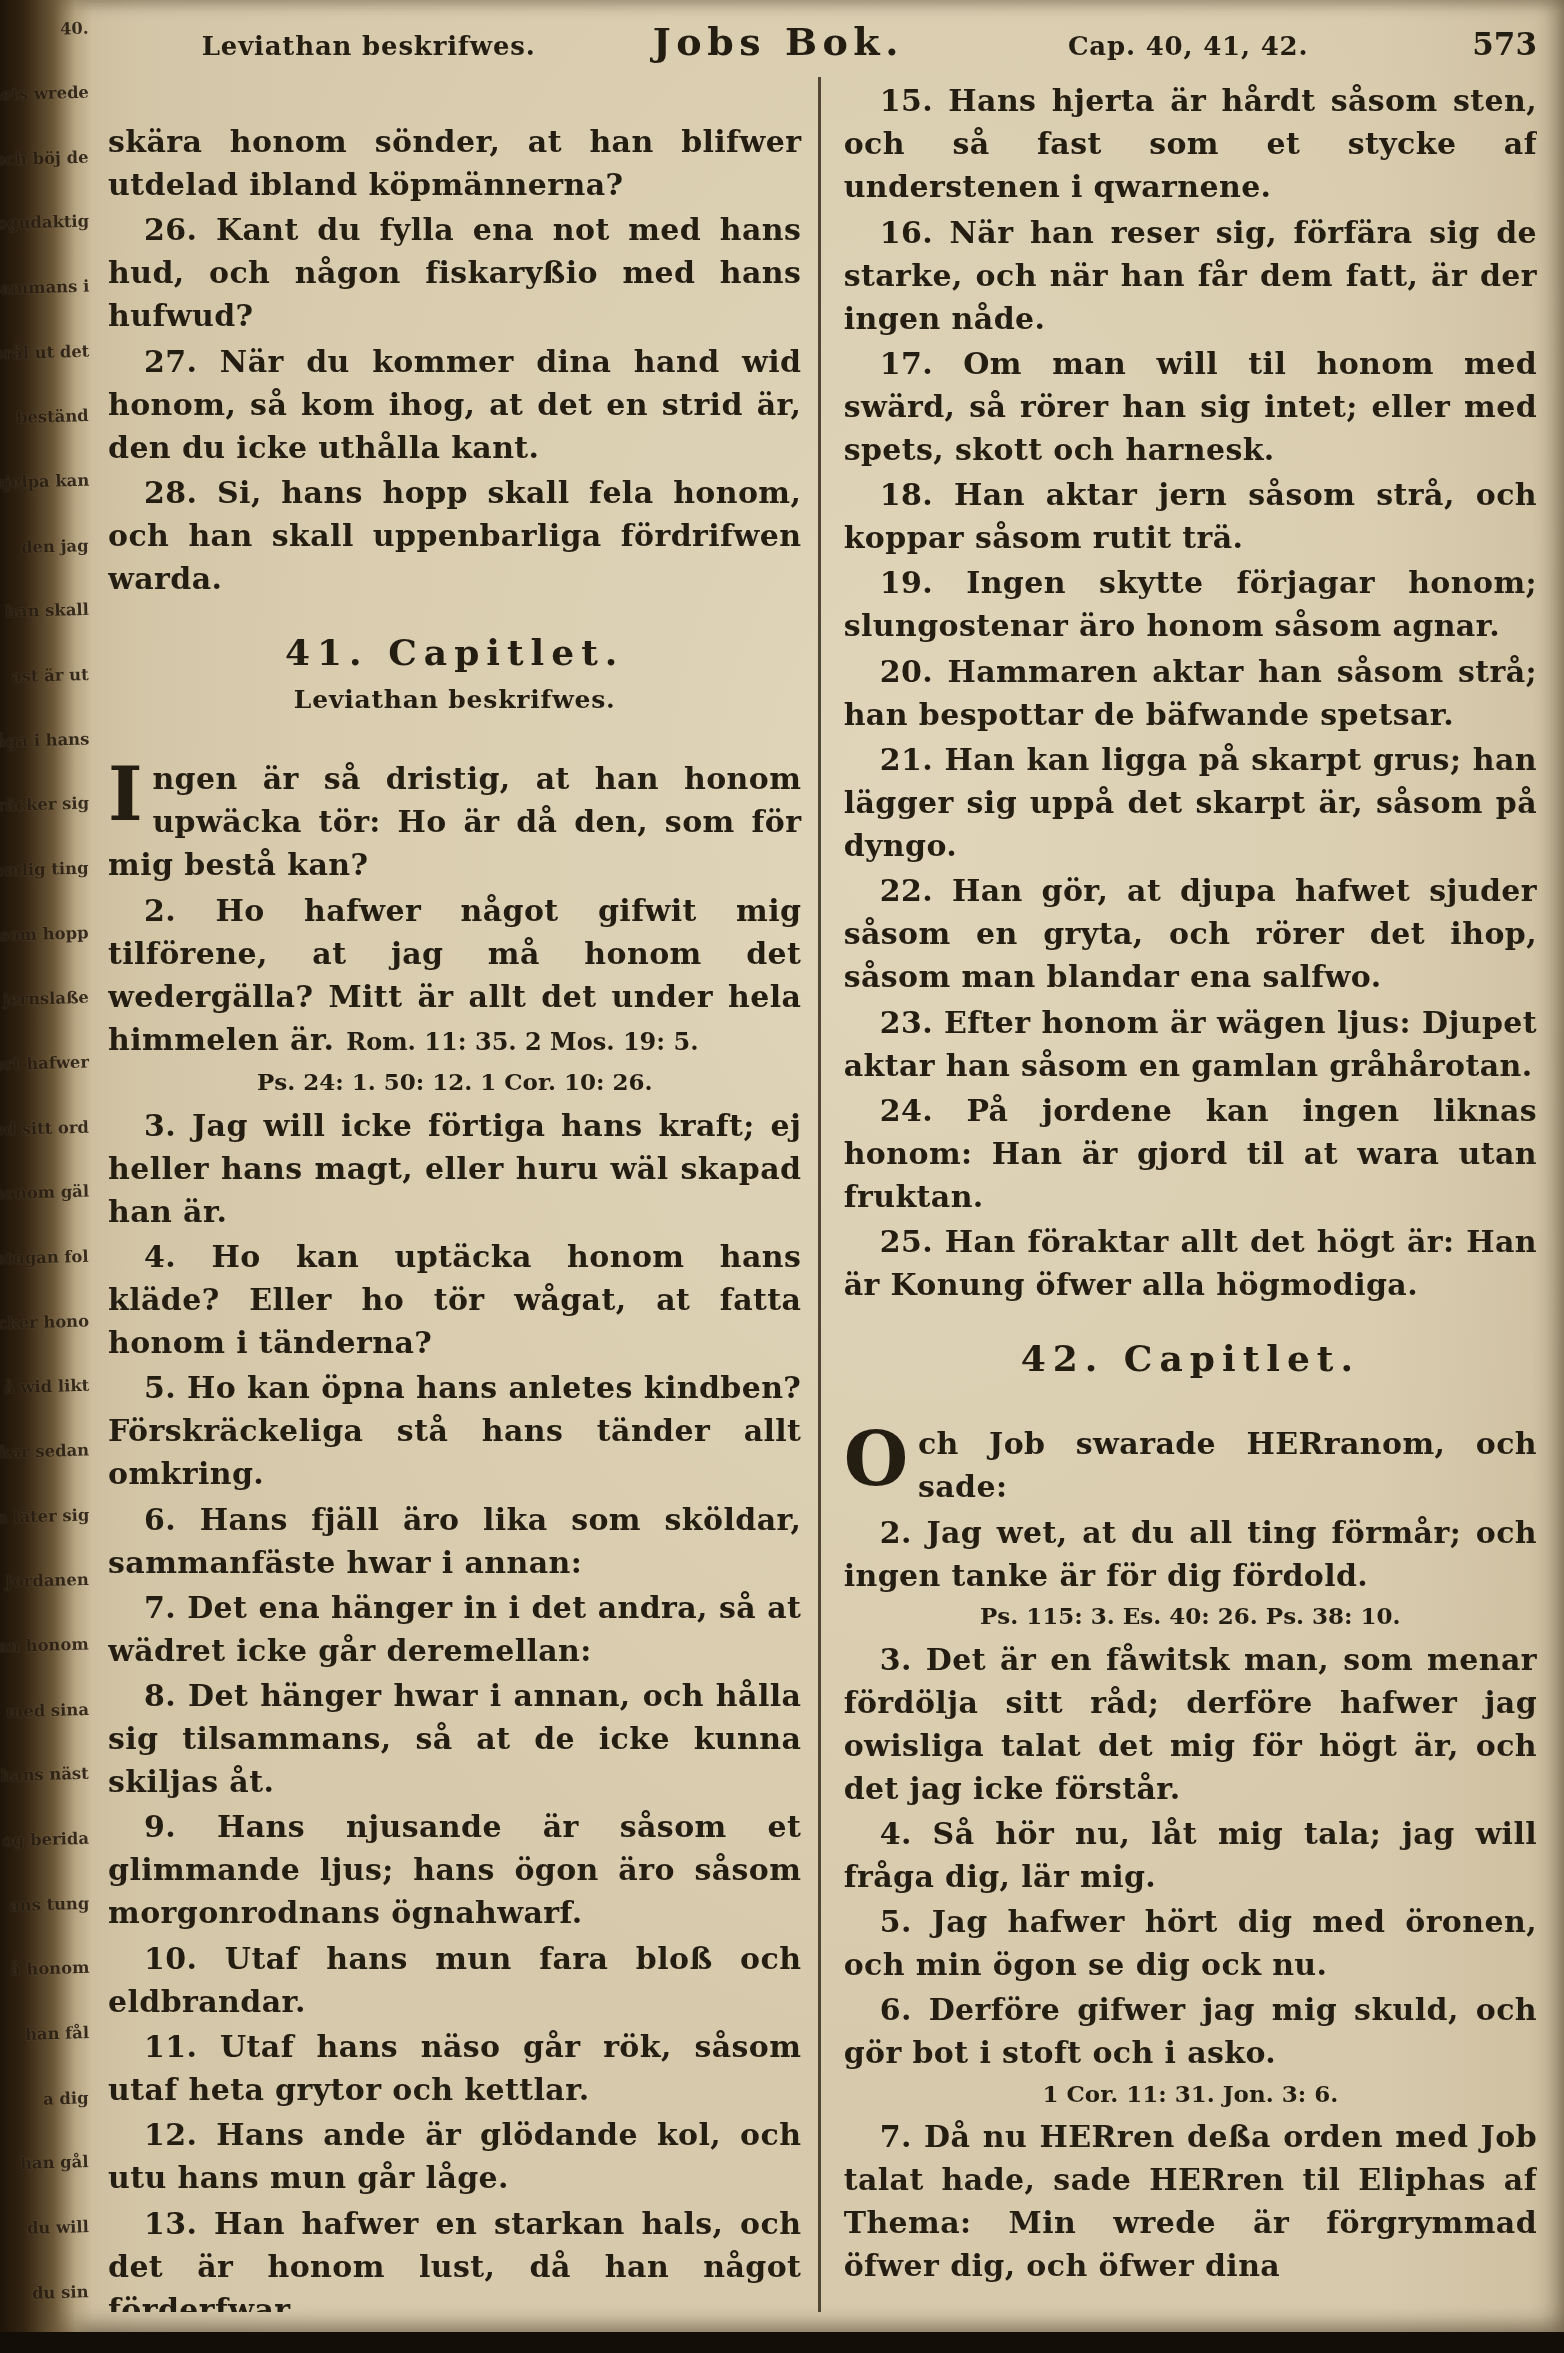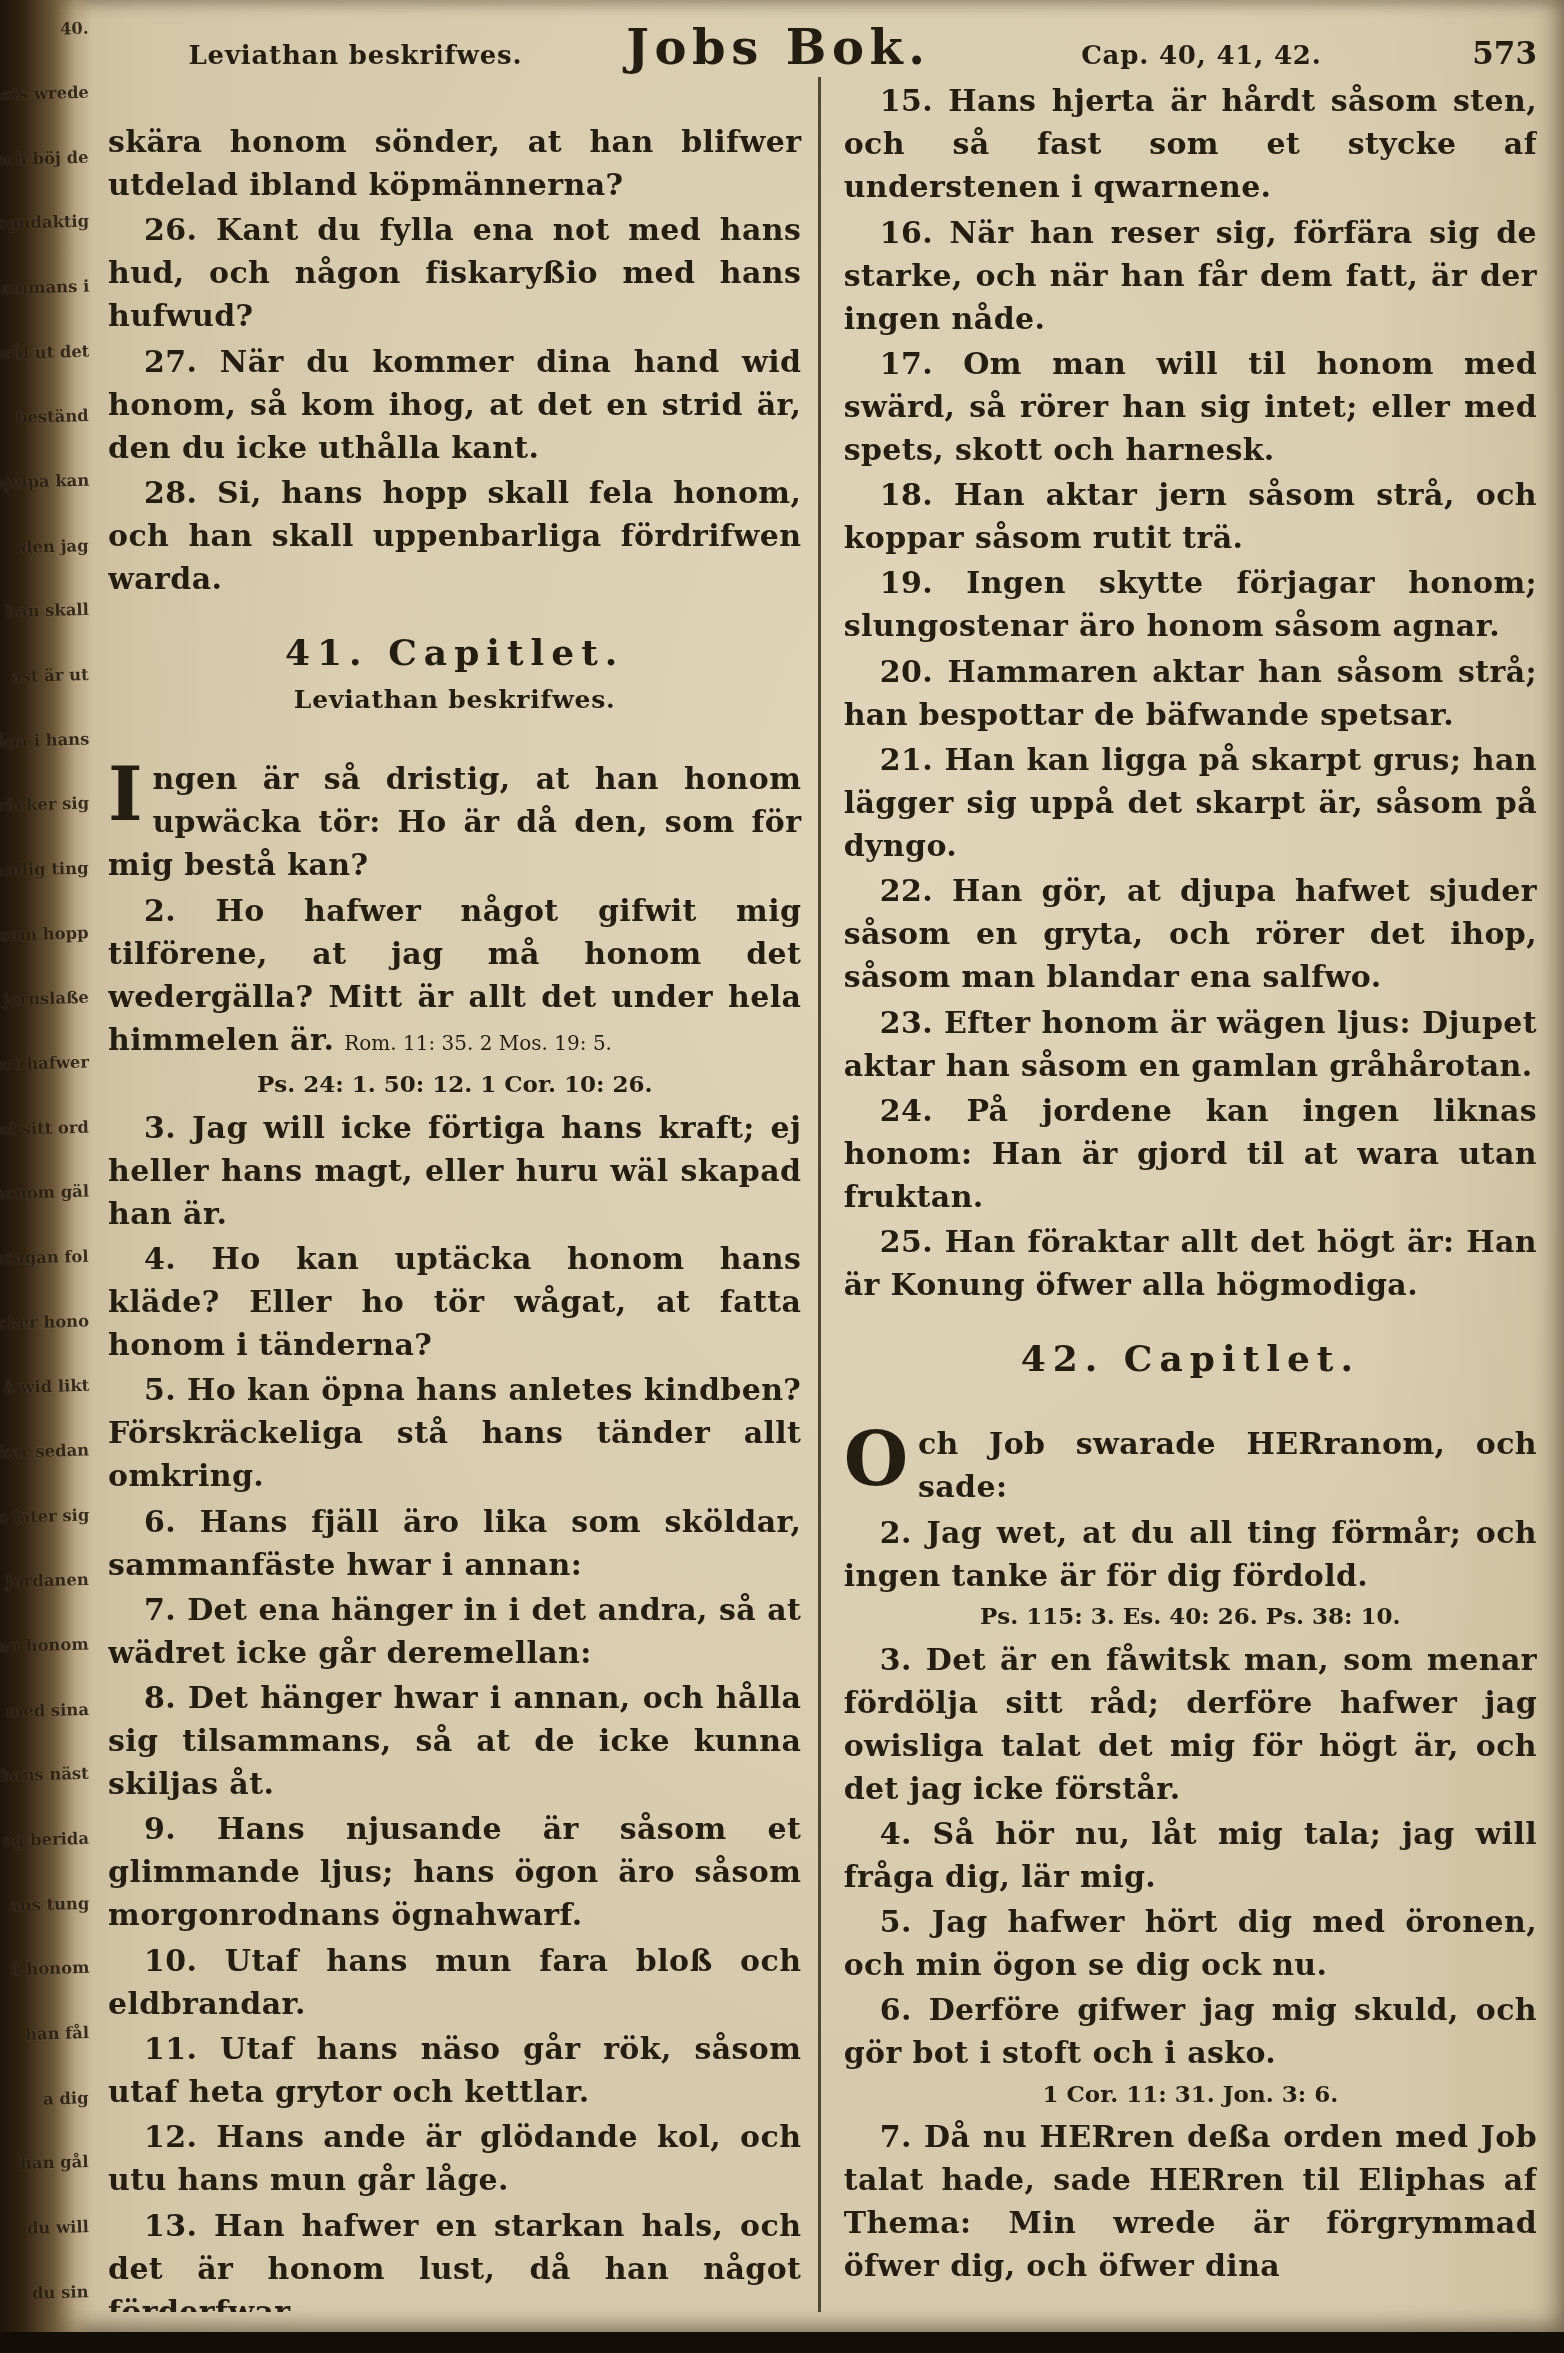--- a/index.html
+++ b/index.html
@@ -39,21 +39,21 @@
     position: absolute; left: 108px; right: 28px; top: 19px; bottom: 20.3px;
   }
   .running-header {
     display: grid;
     grid-template-columns: 1fr auto 1fr auto;
     align-items: baseline;
     column-gap: 23.5px;
     height: 49px;
   }
   .header-side { text-align: center; font-weight: 700; font-size: 26px; letter-spacing: 0.8px; }
-  .header-center { font-weight: 700; font-size: 48px; letter-spacing: 5.5px; }
+  .header-center { font-weight: 700; font-size: 38px; letter-spacing: 5.5px; }
   .header-pagenum { font-weight: 700; font-size: 31px; text-align: right; }
   .columns {
     position: absolute; top: 58px; left: 0; right: 0; bottom: 0;
     display: flex;
     overflow: hidden;
   }
   .column { flex: 1 1 0; overflow: hidden; }
   .column.left  { padding-right: 17px; }
   .column.right { padding-left: 23px; }
   .col-divider {
@@ -85,21 +85,21 @@
     text-align: center;
     font-size: 25px; font-weight: 700;
     letter-spacing: 0.8px;
     margin: 0 0 17px 0;
   }
   .refs-line {
     text-align: center;
     font-size: 23px; line-height: 34px; font-weight: 700;
     margin: 0 0 4.7px 0;
   }
-  .inline-refs { font-size: 20px; font-weight: 400; letter-spacing: 0; }
+  .inline-refs { font-size: 24px; font-weight: 700; letter-spacing: 0; }
 </style>
 </head>
 <body>
 
 <div class="page">
 
   <div class="gutter">
       <span class="gutter-fragment">40.</span>
       <span class="gutter-fragment">hets wrede</span>
       <span class="gutter-fragment">och böj de</span>

